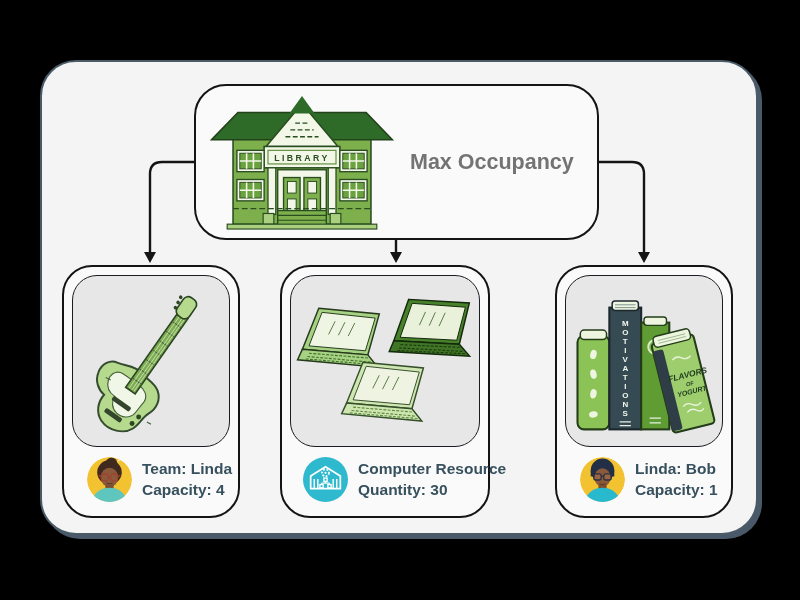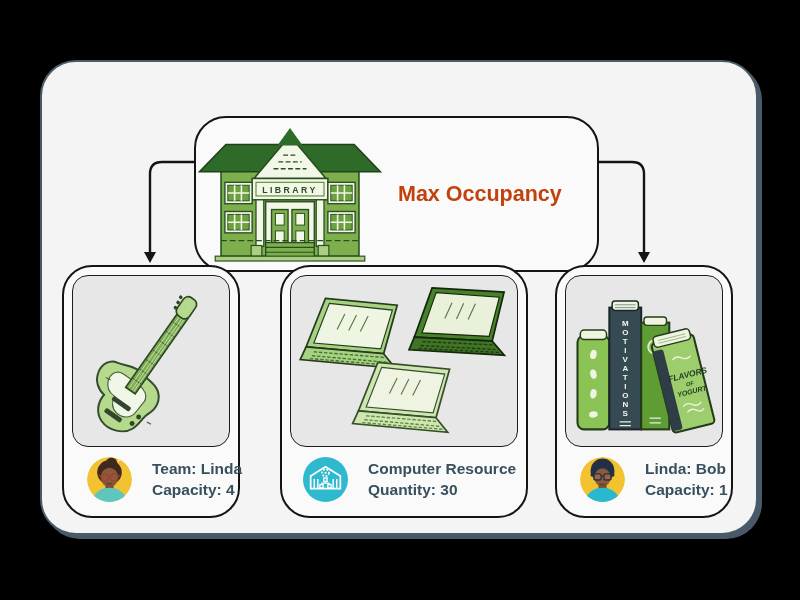--- a/index.html
+++ b/index.html
@@ -10,35 +10,35 @@
   .canvas{
     position:absolute;left:40px;top:60px;width:714px;height:471px;
     background:#f4f4f5;border:2px solid #4a5b68;border-radius:36px;
     box-shadow:4px 4px 0 #49596a;
   }
   .node{
     position:absolute;background:#fafafa;border:2.5px solid #141414;box-sizing:border-box;
   }
   .parent-box{
     left:194px;top:84px;width:405px;height:156px;border-radius:32px;
-    display:flex;align-items:center;margin-top:32px;
-  }
-  .parent-text{margin-left:14px;color:#c2410c;font-weight:700;font-size:21.5px;line-height:1.32;}
+    display:flex;align-items:center;padding-left:12px;
+  }
+  .parent-text{margin-left:14px;color:#737373;font-weight:700;font-size:21.5px;line-height:1.32;}
   .child-box{top:265px;height:253px;border-radius:30px;}
   .child-left{left:62px;width:178px;}
-  .child-mid{left:280px;width:248px;}
+  .child-mid{left:280px;width:210px;}
   .child-right{left:555px;width:178px;}
   .img-card{
     position:absolute;left:8px;top:8px;right:8px;height:170px;
-    background:#e7e7e8;border:1.5px solid #1a1e22;border-radius:16px;
+    background:#e7e7e8;border:1.5px solid #1a1e22;border-radius:25px;
     display:flex;align-items:center;justify-content:center;overflow:hidden;text-decoration:underline;
   }
   .label-row{
     position:absolute;top:190px;left:23px;right:6px;
-    display:flex;align-items:center;gap:20px;
+    display:flex;align-items:center;gap:10px;
   }
   .child-mid .label-row{left:21px;}
   .label-text{color:#37505e;font-weight:700;font-size:15.5px;line-height:1.35;white-space:nowrap;}
   .badge{width:45px;height:45px;flex:0 0 45px;}
   .connectors{position:absolute;left:0;top:0;width:800px;height:600px;pointer-events:none;}
 </style>
 </head>
 <body>
 
 <div class="canvas"></div>

